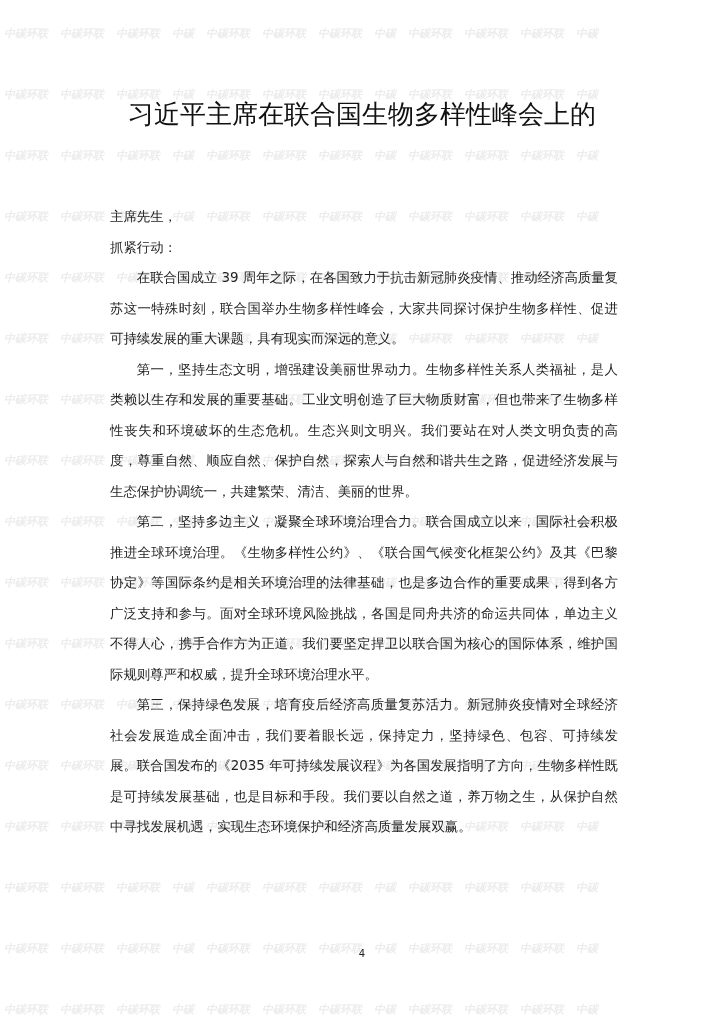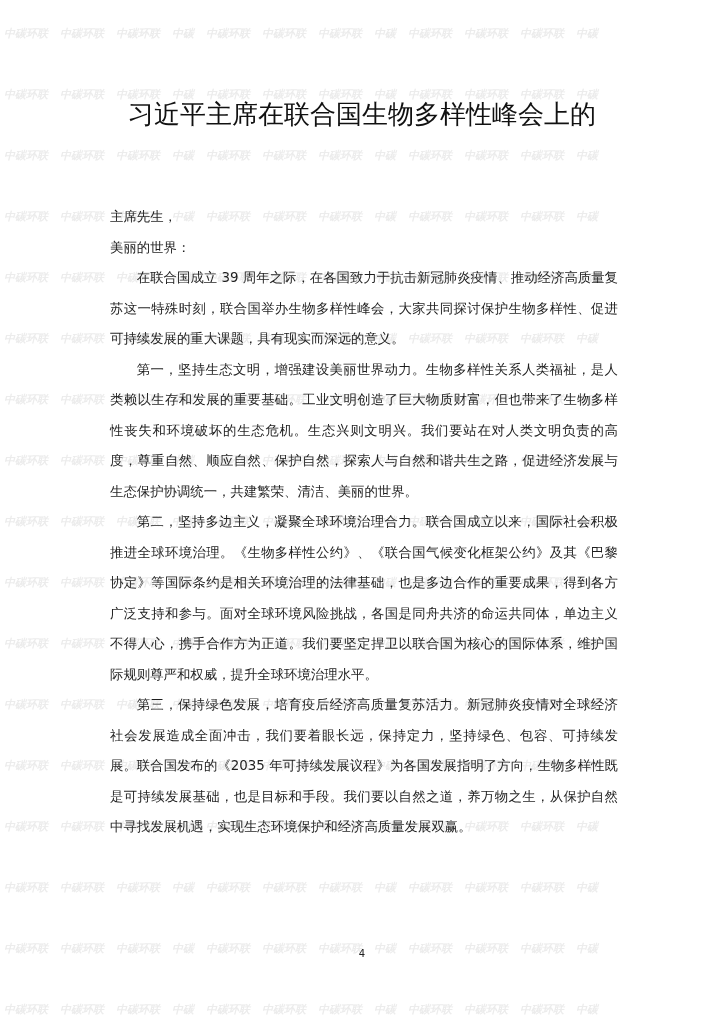--- a/index.html
+++ b/index.html
@@ -103,21 +103,21 @@
     <div class="wm-row" style="top: 1002px; color: rgb(236, 236, 236);"><span>中碳环联</span><span>中碳环联</span><span>中碳环联</span><span>中碳</span><span>中碳环联</span><span>中碳环联</span><span>中碳环联</span><span>中碳</span><span>中碳环联</span><span>中碳环联</span><span>中碳环联</span><span>中碳</span></div>
   </div>
 
 <div class="page">
   <div class="title">
     <div>习近平主席在联合国生物多样性峰会上的</div>
   </div>
 
   <div class="body-text">
     <p>主席先生，</p>
-    <p>美丽的世界：</p>
+    <p>抓紧行动：</p>
     <p class="indent">在联合国成立 39 周年之际，在各国致力于抗击新冠肺炎疫情、推动经济高质量复苏这一特殊时刻，联合国举办生物多样性峰会，大家共同探讨保护生物多样性、促进可持续发展的重大课题，具有现实而深远的意义。</p>
     <p class="indent">第一，坚持生态文明，增强建设美丽世界动力。生物多样性关系人类福祉，是人类赖以生存和发展的重要基础。工业文明创造了巨大物质财富，但也带来了生物多样性丧失和环境破坏的生态危机。生态兴则文明兴。我们要站在对人类文明负责的高度，尊重自然、顺应自然、保护自然，探索人与自然和谐共生之路，促进经济发展与生态保护协调统一，共建繁荣、清洁、美丽的世界。</p>
     <p class="indent">第二，坚持多边主义，凝聚全球环境治理合力。联合国成立以来，国际社会积极推进全球环境治理。《生物多样性公约》、《联合国气候变化框架公约》及其《巴黎协定》等国际条约是相关环境治理的法律基础，也是多边合作的重要成果，得到各方广泛支持和参与。面对全球环境风险挑战，各国是同舟共济的命运共同体，单边主义不得人心，携手合作方为正道。我们要坚定捍卫以联合国为核心的国际体系，维护国际规则尊严和权威，提升全球环境治理水平。</p>
     <p class="indent">第三，保持绿色发展，培育疫后经济高质量复苏活力。新冠肺炎疫情对全球经济社会发展造成全面冲击，我们要着眼长远，保持定力，坚持绿色、包容、可持续发展。联合国发布的《2035 年可持续发展议程》为各国发展指明了方向，生物多样性既是可持续发展基础，也是目标和手段。我们要以自然之道，养万物之生，从保护自然中寻找发展机遇，实现生态环境保护和经济高质量发展双赢。</p>
   </div>
 
   <div class="page-number">4</div>
 </div>
 
 </body></html>

